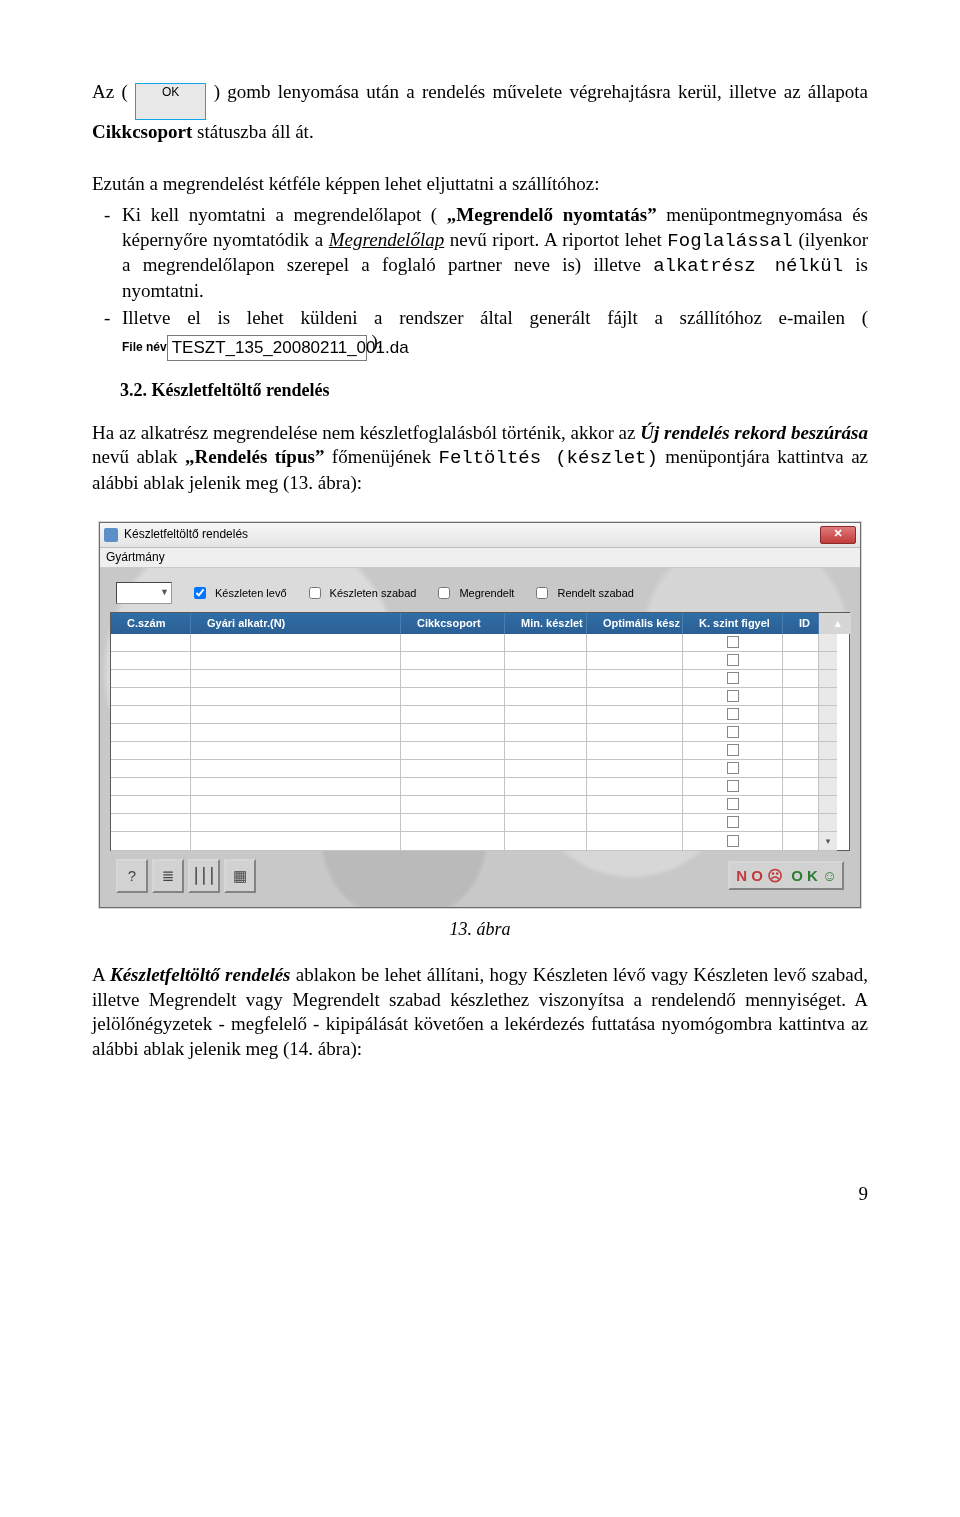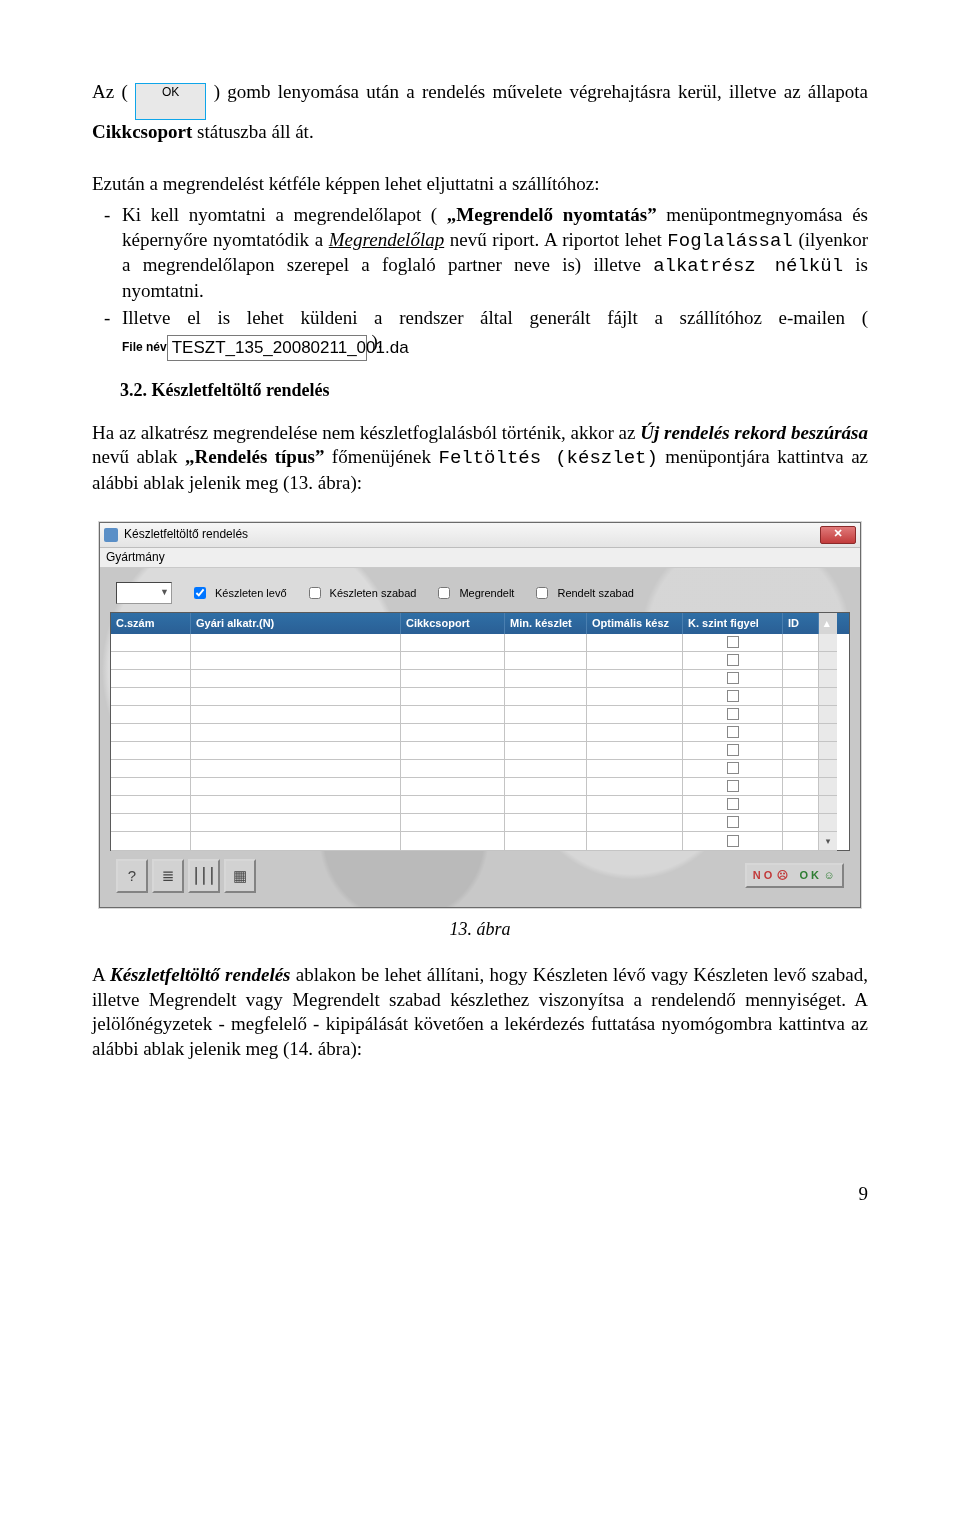--- a/index.html
+++ b/index.html
@@ -141,21 +141,21 @@
   }
   .grid-head {
     display: grid;
     grid-template-columns: 80px 210px 104px 82px 96px 100px 36px 18px;
     background: linear-gradient(#2f6fa6, #2a5f95);
     color: #fff;
     font-weight: bold;
     font-size: 11px;
   }
   .grid-head > div {
-    padding: 3px 5px;
+    padding: 3px 16px;
     border-right: 1px solid #4a7fb0;
     overflow: hidden;
     white-space: nowrap;
   }
   .grid-head > div:last-child {
     background: #d6d6d6;
     border-right: none;
   }
   .grid-body { }
   .grid-row {
@@ -193,21 +193,21 @@
     color: #444;
     font-size: 15px;
   }
   .spacer { flex: 1; }
   .no-ok {
     border: 2px outset #d7d7d7;
     background: #d2d2d2;
     display: flex;
     gap: 10px;
     padding: 3px 6px;
-    font-size: 11px;
+    font-size: 15px;
     font-weight: bold;
     align-items: flex-end;
   }
   .no-ok .no span { color: #c23a3a; }
   .no-ok .ok span { color: #2e7d32; }
   .face { display: inline-block; width: 14px; text-align: center; }
 
   .caption {
     text-align: center;
     font-style: italic;

